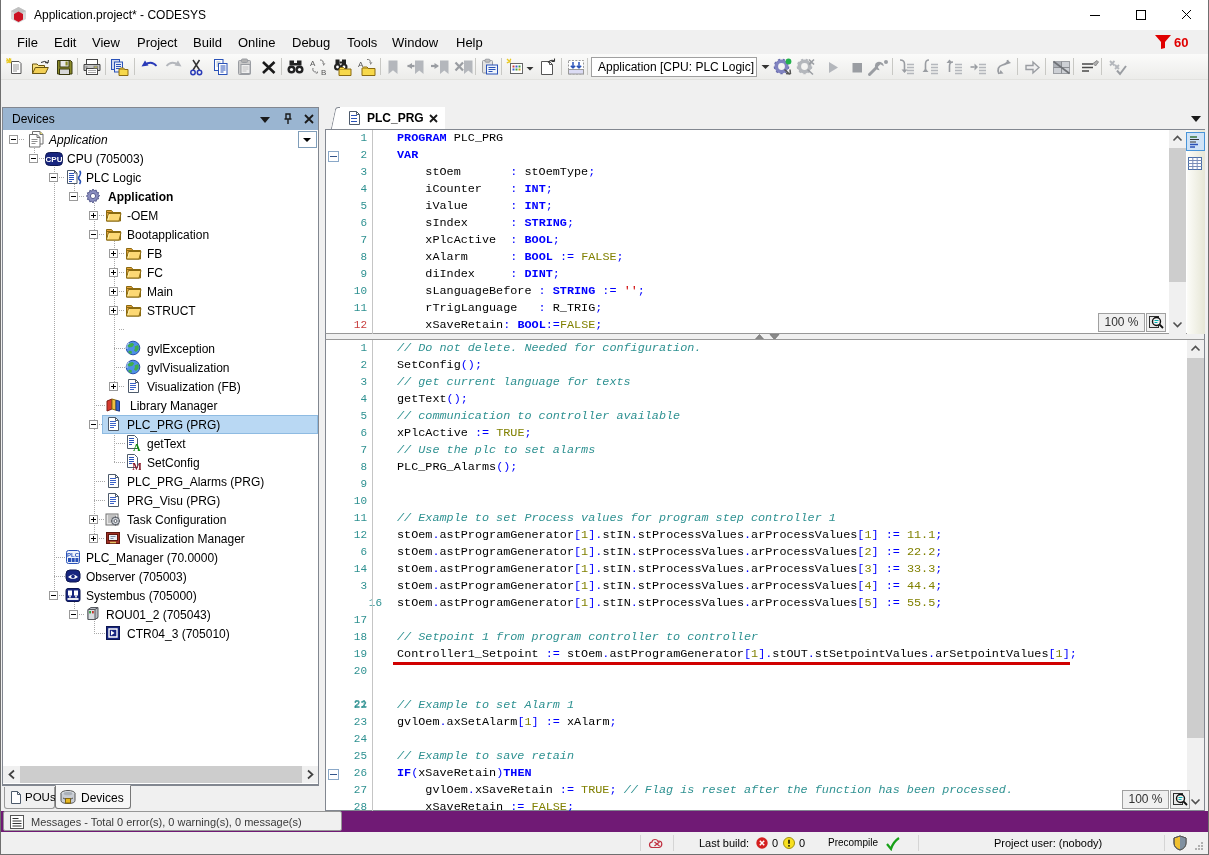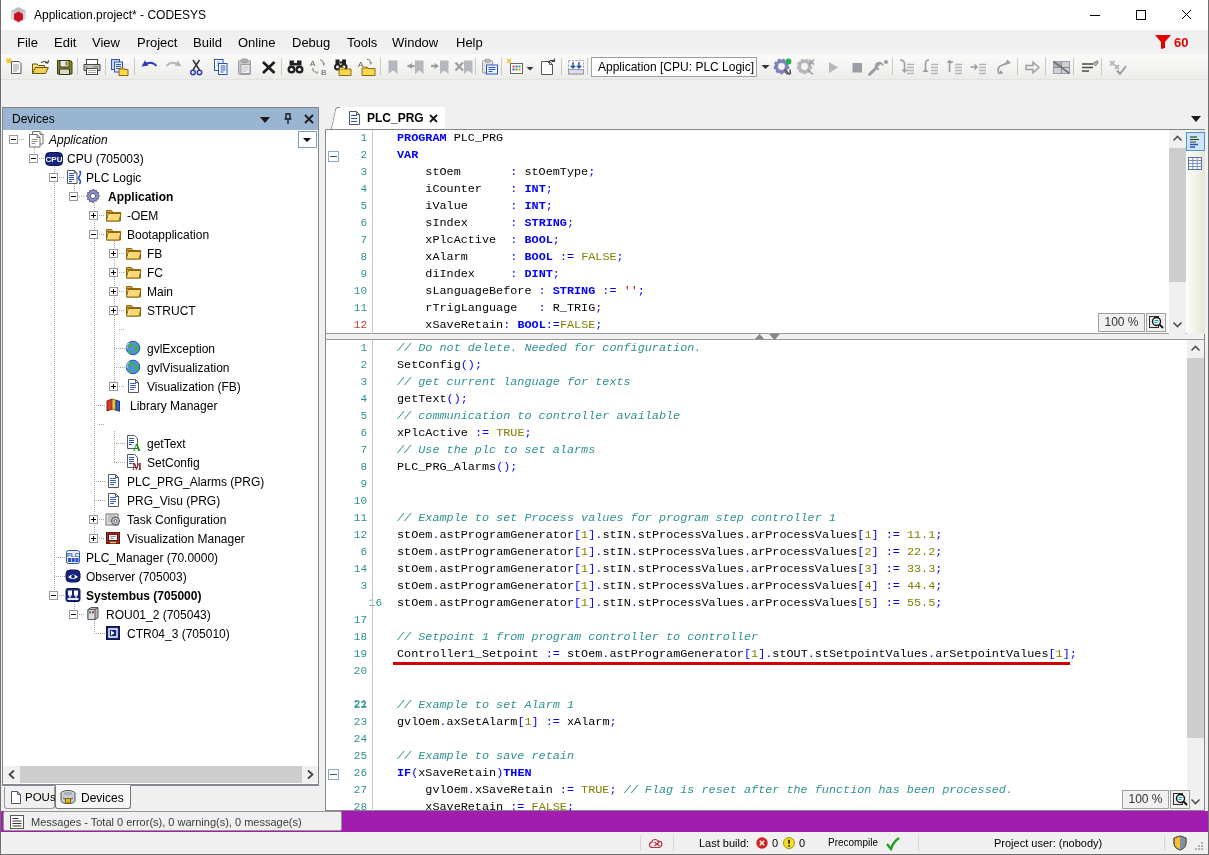--- a/index.html
+++ b/index.html
@@ -20,21 +20,21 @@
 #tree { position:absolute; left:0; top:22px; width:315px; height:636px; background:#fff; overflow:hidden; font-size:12px; }
 .trow { position:absolute; left:0; width:315px; height:19px; }
 .trow .txt { position:absolute; top:3px; white-space:nowrap; color:#000; }
 .exp { position:absolute; width:9px; height:9px; background:#fff; border:1px solid #9a9a9a; top:5px; }
 .exp:before { content:""; position:absolute; left:1px; top:3px; width:5px; height:1px; background:#000; }
 .exp.plus:after { content:""; position:absolute; left:3px; top:1px; width:1px; height:5px; background:#000; }
 .dotv { position:absolute; width:1px; background-image:repeating-linear-gradient(to bottom,#a8a8a8 0 1px,transparent 1px 2px); }
 .doth { position:absolute; height:1px; background-image:repeating-linear-gradient(to right,#a8a8a8 0 1px,transparent 1px 2px); }
 #lp-hscroll { position:absolute; left:0; top:658px; width:315px; height:17px; background:#f0f0f0; }
 #lp-tabs { position:absolute; left:2px; top:785px; width:317px; height:26px; background:#f0f0f0; }
-#msgbar { position:absolute; left:1px; top:811px; width:1207px; height:21px; background:#a21caf; }
+#msgbar { position:absolute; left:1px; top:811px; width:1207px; height:21px; background:#701a75; }
 #msgbox { position:absolute; left:2px; top:0px; width:339px; height:20px; border:1px solid #969696; border-radius:2px; background:#f0f0f0; }
 #statusbar { position:absolute; left:1px; top:832px; width:1207px; height:22px; background:#f0f0f0; font-size:12px; }
 .ssep { position:absolute; top:3px; width:1px; height:16px; background:#d5d5d5; }
 #toppane { position:absolute; left:325px; top:129px; width:880px; height:205px; background:#fff; border-left:1px solid #828790; border-right:1px solid #828790; border-top:1px solid #828790; border-bottom:1px solid #989898; }
 #splitter { position:absolute; left:325px; top:334px; width:880px; height:5px; background:#f0f0f0; border-left:1px solid #828790; border-right:1px solid #828790; }
 #botpane { position:absolute; left:325px; top:339px; width:880px; height:472px; background:#fff; border-left:1px solid #828790; border-right:1px solid #828790; border-bottom:1px solid #828790; border-top:1px solid #989898; }
 .codeline { position:absolute; white-space:pre; font-family:"Liberation Mono", monospace; font-size:11.8px; line-height:17px; height:17px; color:#000; }
 .lnum { position:absolute; font-family:"Liberation Mono", monospace; font-size:11px; line-height:17px; height:17px; color:#2e9191; text-align:right; width:22px; }
 .k { color:#0000ff; font-weight:bold; }
 .o { color:#0000ff; }
@@ -505,20 +505,32 @@
       <div class="doth" style="left:91px;top:275px;width:11px"></div>
       <div class="trow" style="top:266px">
         <div class="abs" style="left:102px;top:1px"><svg width="16" height="16" viewBox="0 0 16 16">
             <path d="M2 4 l5-2 v10 l-5 2z" fill="#d63a2f" stroke="#7a1f17"></path>
             <path d="M7 2 l4 1.2 v10 l-4 -1.2z" fill="#f2c040" stroke="#8a6a10"></path>
             <path d="M11 3.2 l3.5 1 v10 l-3.5 -1z" fill="#3a62c8" stroke="#1d3a80"></path>
           </svg></div>
         <div class="txt" style="left:127px;font-weight:normal;font-style:normal">Library Manager</div>
       </div>
       <div class="doth" style="left:96px;top:294px;width:6px"></div>
+      <div class="trow" style="top:285px">
+        <div class="abs" style="left:99px;top:0;width:216px;height:19px;background:#b9d8f3;border:1px solid #8ebbe2"></div>
+        <div class="exp" style="left:86px"></div>
+        <div class="abs" style="left:102px;top:1px"><svg width="16" height="16" viewBox="0 0 16 16">
+            <path d="M3.5 1.5 h7 l3 3 v10 h-10 z" fill="#fff" stroke="#4d5a6b"></path>
+            <path d="M10.5 1.5 v3 h3" fill="none" stroke="#4d5a6b"></path>
+            <g stroke="#3a62c8">
+              <path d="M5 5.5h6M5 7.5h6M5 9.5h6M5 11.5h4"></path>
+            </g>
+          </svg></div>
+        <div class="txt" style="left:124px;font-weight:normal;font-style:normal">PLC_PRG (PRG)</div>
+      </div>
       <div class="doth" style="left:111px;top:313px;width:11px"></div>
       <div class="trow" style="top:304px">
         <div class="abs" style="left:122px;top:1px"><svg width="16" height="16" viewBox="0 0 16 16">
             <path d="M2.5 0.5 h7 l3 3 v10 h-10 z" fill="#fff" stroke="#4d5a6b"></path>
             <g stroke="#2a52b8">
               <path d="M4 3.5h5M4 5.5h5M4 7.5h5M4 9.5h3"></path>
             </g>
             <text x="8" y="15.5" font-size="10.5" font-weight="bold" fill="#108a10" font-family="Liberation Serif">A</text>
           </svg></div>
         <div class="txt" style="left:144px;font-weight:normal;font-style:normal">getText</div>
@@ -602,21 +614,21 @@
       <div class="doth" style="left:56px;top:465px;width:6px"></div>
       <div class="trow" style="top:456px">
         <div class="exp" style="left:46px"></div>
         <div class="abs" style="left:62px;top:1px"><svg width="16" height="16" viewBox="0 0 16 16">
             <rect x="1" y="1.5" width="14" height="13" rx="2" fill="#17257f" stroke="#0d1650"></rect>
             <rect x="3" y="3.5" width="4" height="5" fill="#fff"></rect>
             <rect x="9" y="3.5" width="4" height="5" fill="#fff"></rect>
             <path d="M5 8.5v2M11 8.5v2" stroke="#fff" stroke-width="1.6"></path>
             <path d="M2.5 12 h11" stroke="#fff" stroke-width="1.8"></path>
           </svg></div>
-        <div class="txt" style="left:83px;font-weight:bold;font-style:normal">Systembus (705000)</div>
+        <div class="txt" style="left:83px;font-weight:normal;font-style:normal">Systembus (705000)</div>
       </div>
       <div class="doth" style="left:76px;top:484px;width:6px"></div>
       <div class="trow" style="top:475px">
         <div class="exp" style="left:66px"></div>
         <div class="abs" style="left:82px;top:1px"><svg width="16" height="16" viewBox="0 0 16 16">
             <path d="M3 3.5 l3-2 h7 v10 l-3 2 h-7z" fill="#b8bcc2" stroke="#55585e"></path>
             <path d="M3 3.5 h7 v10 h-7z" fill="#d8dbe0" stroke="#55585e"></path>
             <path d="M10 3.5 l3-2 M10 13.5 l3-2" stroke="#55585e"></path>
             <rect x="4.2" y="5" width="1.8" height="2.4" fill="#2f9e3a"></rect>
             <rect x="7" y="5" width="1.8" height="2.4" fill="#c03a2f"></rect>

